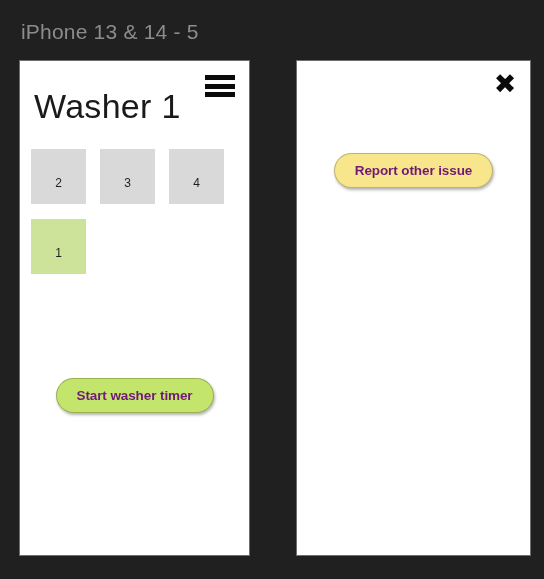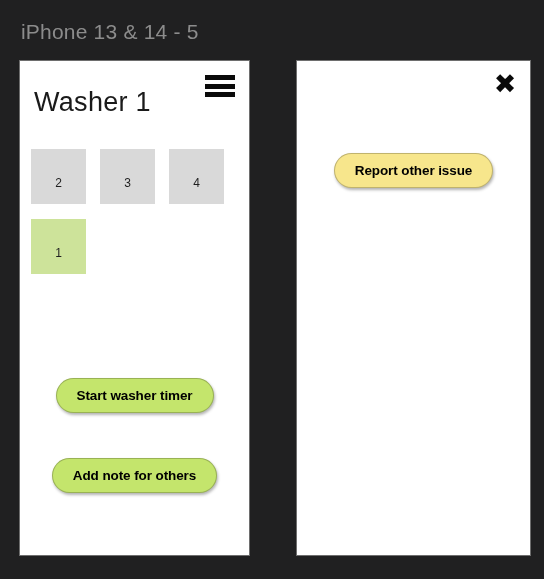--- a/index.html
+++ b/index.html
@@ -106,21 +106,21 @@
     text-align: center;
     font-weight: bold;
     font-family: "DejaVu Sans", sans-serif;
   }
 
   
   .screen-title {
     position: absolute;
     left: 14px;
     top: 26px;
-    font-size: 27px;
+    font-size: 34px;
     font-weight: 400;
     color: #1a1a1a;
     letter-spacing: 0.3px;
     font-family: "Liberation Sans", sans-serif;
   }
 
   
   .tile-grid {
     position: absolute;
     left: 11px;
@@ -164,21 +164,21 @@
     justify-content: center;
     margin-bottom: 29px;
     margin-top: 45px;
   }
   .pill {
     display: inline-block;
     padding: 9px 20px;
     border-radius: 22px;
     font-size: 13.5px;
     font-weight: bold;
-    color: #000000;
+    color: #701a75;
     border: 1px solid rgba(0,0,0,0.22);
     box-shadow: 1px 2px 3px rgba(0,0,0,0.30);
     cursor: pointer;
     white-space: nowrap;
     letter-spacing: -0.1px;
     font-family: "Liberation Sans", sans-serif;
   }
   .pill.green { background: #c4e56c; }
   .pill.yellow { background: #f7e68c; }
 
@@ -222,23 +222,20 @@
         </div>
         <div class="tile selected">
           <span class="tile-label">1</span>
         </div>
       </div>
 
       <div class="action-list">
         <div class="action-row">
           <button class="pill green">Start washer timer</button>
         </div>
-        <div class="action-row">
-          <button class="pill green">Add note for others</button>
-        </div>
       </div>
 
     </div>
   </div>
 
   <div class="frame" id="frame-report">
 
     <div class="screen">
 
       <div class="close-icon">✖</div>

